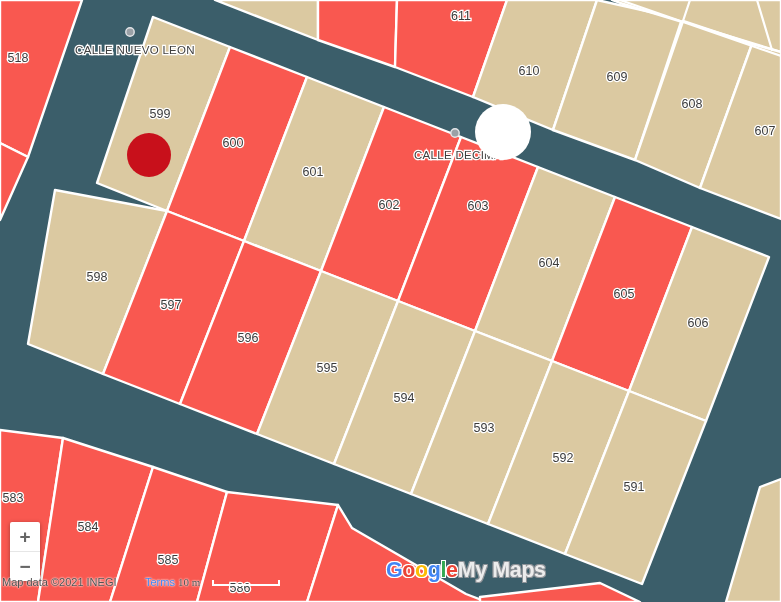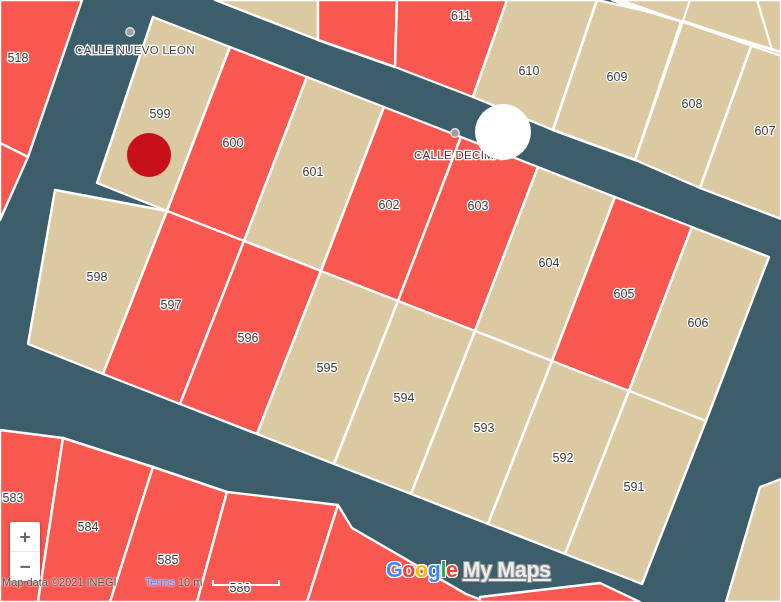--- a/index.html
+++ b/index.html
@@ -18,34 +18,34 @@
     background:#ffffff;border-radius:2px;box-shadow:0 1px 4px rgba(0,0,0,.35);
     display:flex;flex-direction:column;}
   #zoomctl .zbtn{flex:1;display:flex;align-items:center;justify-content:center;
     color:#666;font-size:19px;font-weight:bold;cursor:pointer;user-select:none;line-height:1;}
   #zoomctl .zbtn + .zbtn{border-top:1px solid #e6e6e6;}
   
   #watermark{position:absolute;left:386px;top:558px;font-size:21.5px;font-weight:bold;
     letter-spacing:-0.4px;white-space:nowrap;
     text-shadow:-1px 0 0 #fff,1px 0 0 #fff,0 -1px 0 #fff,0 1px 0 #fff,
       -1px -1px 0 #fff,1px 1px 0 #fff,-1px 1px 0 #fff,1px -1px 0 #fff;}
-  #watermark .suffix{color:#ececec;margin-left:5px;
+  #watermark .suffix{color:#ececec;
     text-shadow:-1px 0 0 #8d9297,1px 0 0 #8d9297,0 -1px 0 #8d9297,0 1px 0 #8d9297,
-      -1px -1px 0 #8d9297,1px 1px 0 #8d9297,-1px 1px 0 #8d9297,1px -1px 0 #8d9297;text-decoration:underline;}
+      -1px -1px 0 #8d9297,1px 1px 0 #8d9297,-1px 1px 0 #8d9297,1px -1px 0 #8d9297;}
   #watermark .c0,#watermark .c3{color:#4285F4;}
   #watermark .c1,#watermark .c5{color:#EA4335;}
   #watermark .c2{color:#FBBC05;}
   #watermark .c4{color:#34A853;}
   
   #attrib{position:absolute;left:0;bottom:12px;width:100%;height:17px;font-size:11px;
     color:#525252;text-shadow:0 0 2px #fff,0 0 2px #fff;}
   #attrib .mapdata{position:absolute;left:2px;bottom:2px;}
   #attrib .terms{position:absolute;left:134px;bottom:2px;color:#4285F4;
     text-decoration:none;cursor:pointer;margin-left:11px;}
-  #attrib .scaletxt{position:absolute;left:178px;bottom:2px;}
+  #attrib .scaletxt{position:absolute;left:178px;bottom:2px;font-family:Liberation Serif, serif;}
   #attrib .scalebar{position:absolute;left:212px;bottom:4px;width:68px;height:6px;
     border:2px solid #ffffff;border-top:none;box-sizing:border-box;}
 </style>
 </head>
 <body>
 
 <div id="stage">
 <svg width="781" height="602" viewBox="0 0 781 602" xmlns="http://www.w3.org/2000/svg">
 
   <rect x="0" y="0" width="781" height="602" fill="#3B5E6A"></rect>

